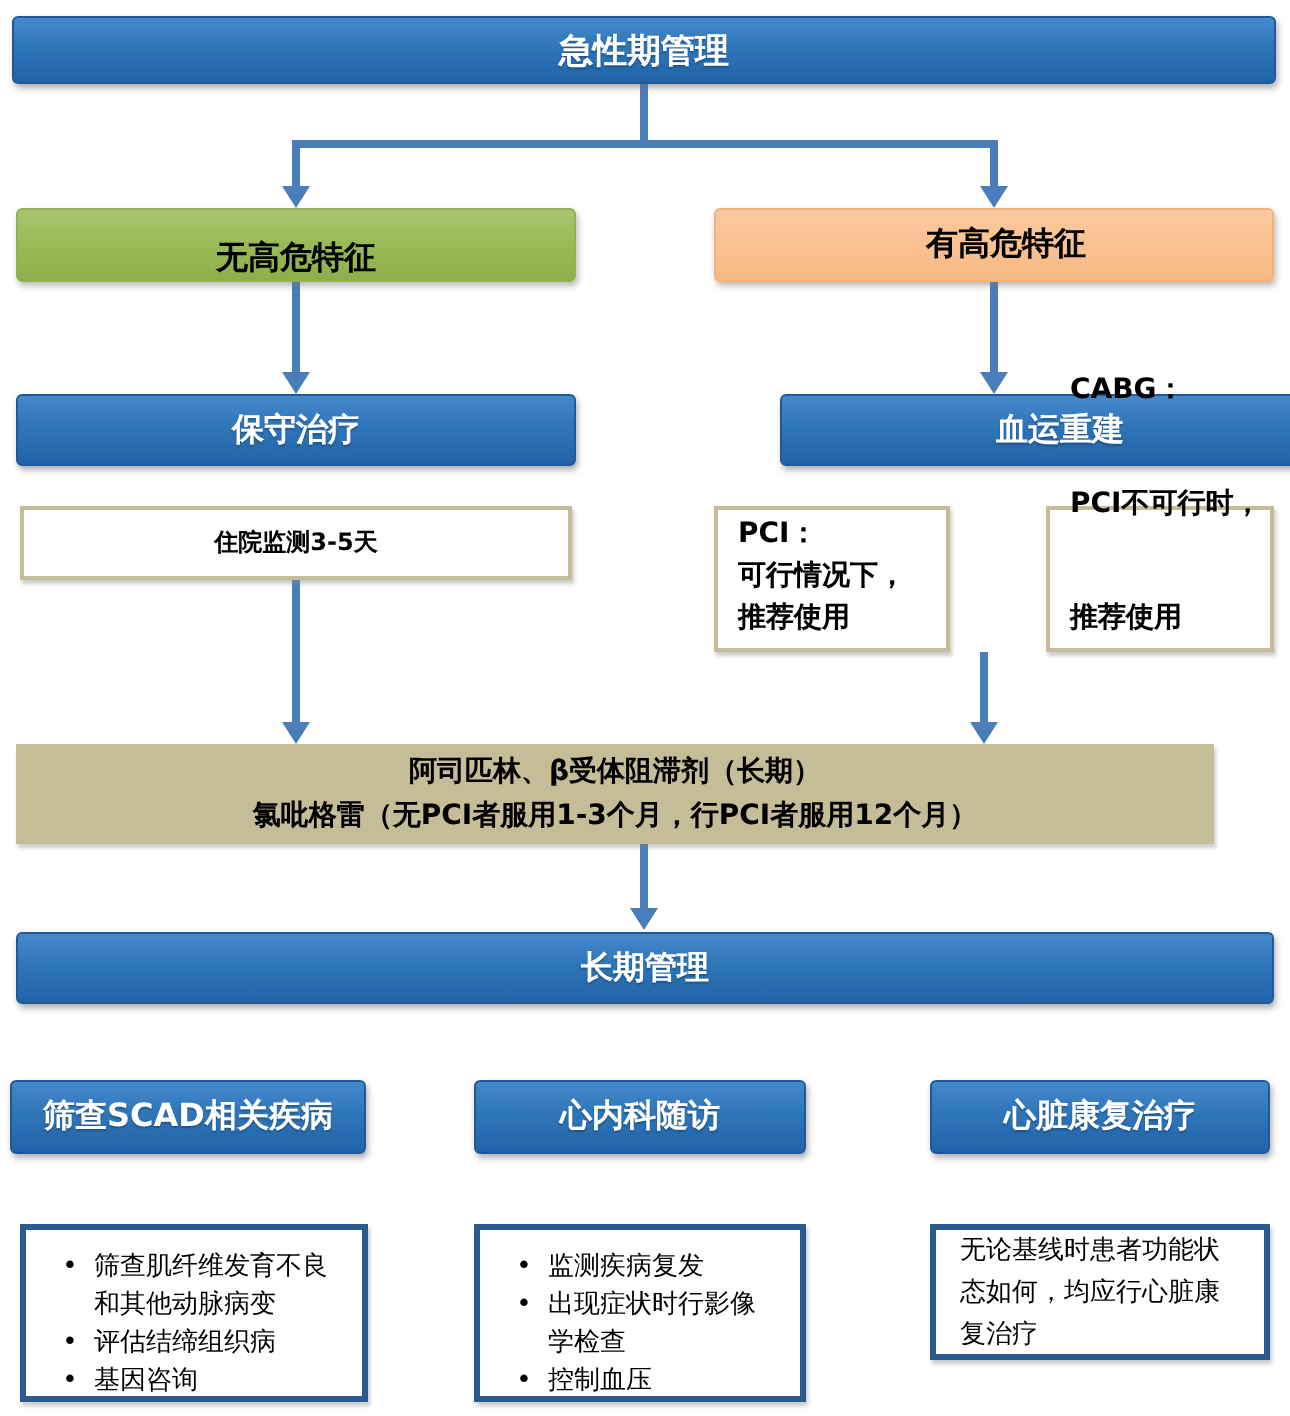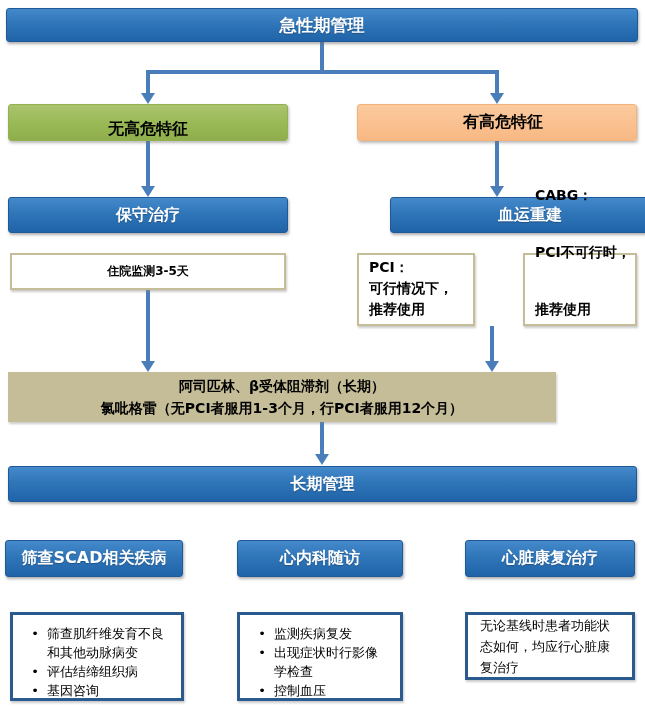--- a/index.html
+++ b/index.html
@@ -116,21 +116,21 @@
     <div>可行情况下，</div>
     <div>推荐使用</div>
   </div>
 
   <div class="box tan-border-box multi-line" style="left:523px;top:253px;width:114px;height:73px;padding:4px 4px 4px 10px;gap:36px;">
     <div>CABG：</div>
     <div>PCI不可行时，</div>
     <div>推荐使用</div>
   </div>
 
-  <div class="box tan-node" style="left:8px;top:372px;width:548px;height:50px;">
+  <div class="box tan-node" style="left:8px;top:372px;width:599px;height:50px;">
     <div>阿司匹林、β受体阻滞剂（长期）</div>
     <div>氯吡格雷（无PCI者服用1-3个月，行PCI者服用12个月）</div>
   </div>
 
   <div class="box blue-node fs16" style="left:8px;top:466px;width:629px;height:36px;text-align:right;">
     <span>长期管理</span>
   </div>
 
   <div class="box blue-node fs16" style="left:5px;top:540px;width:178px;height:37px;">
     <span>筛查SCAD相关疾病</span>

